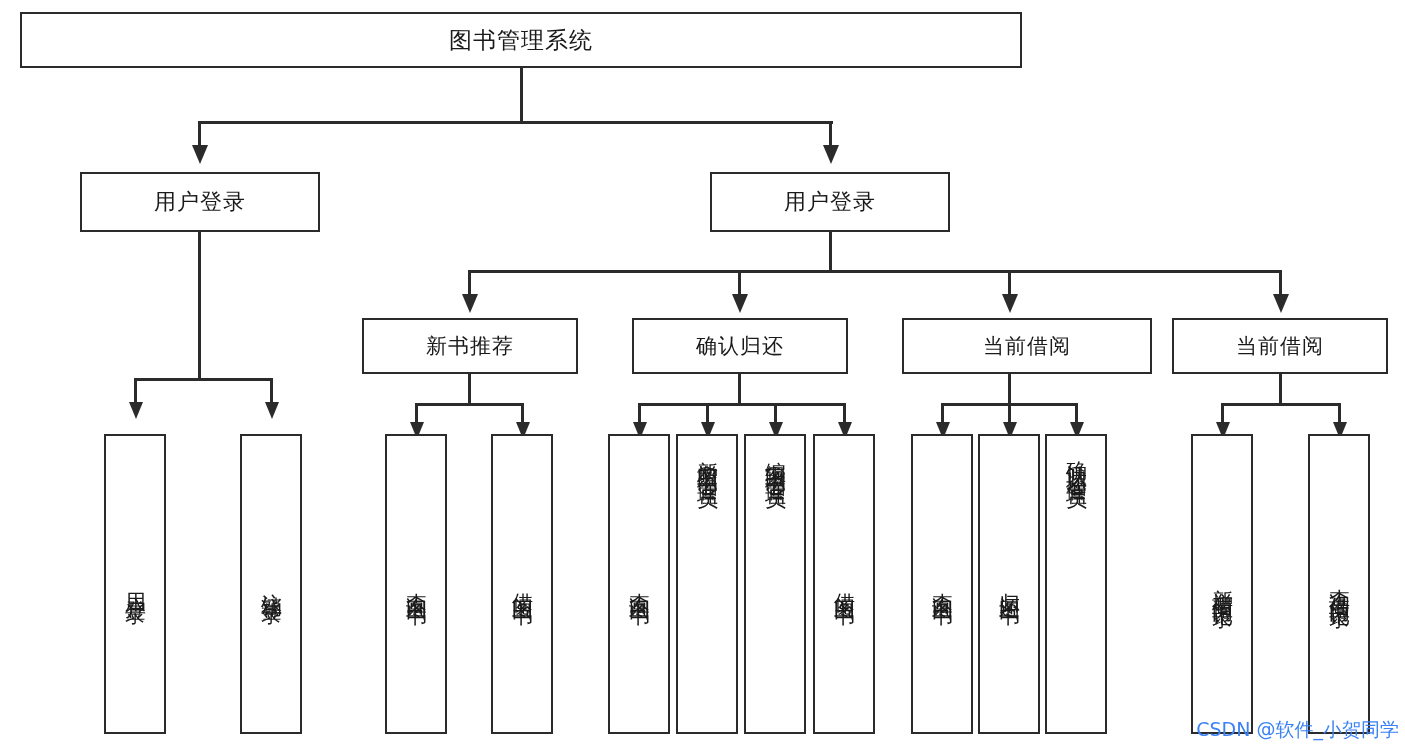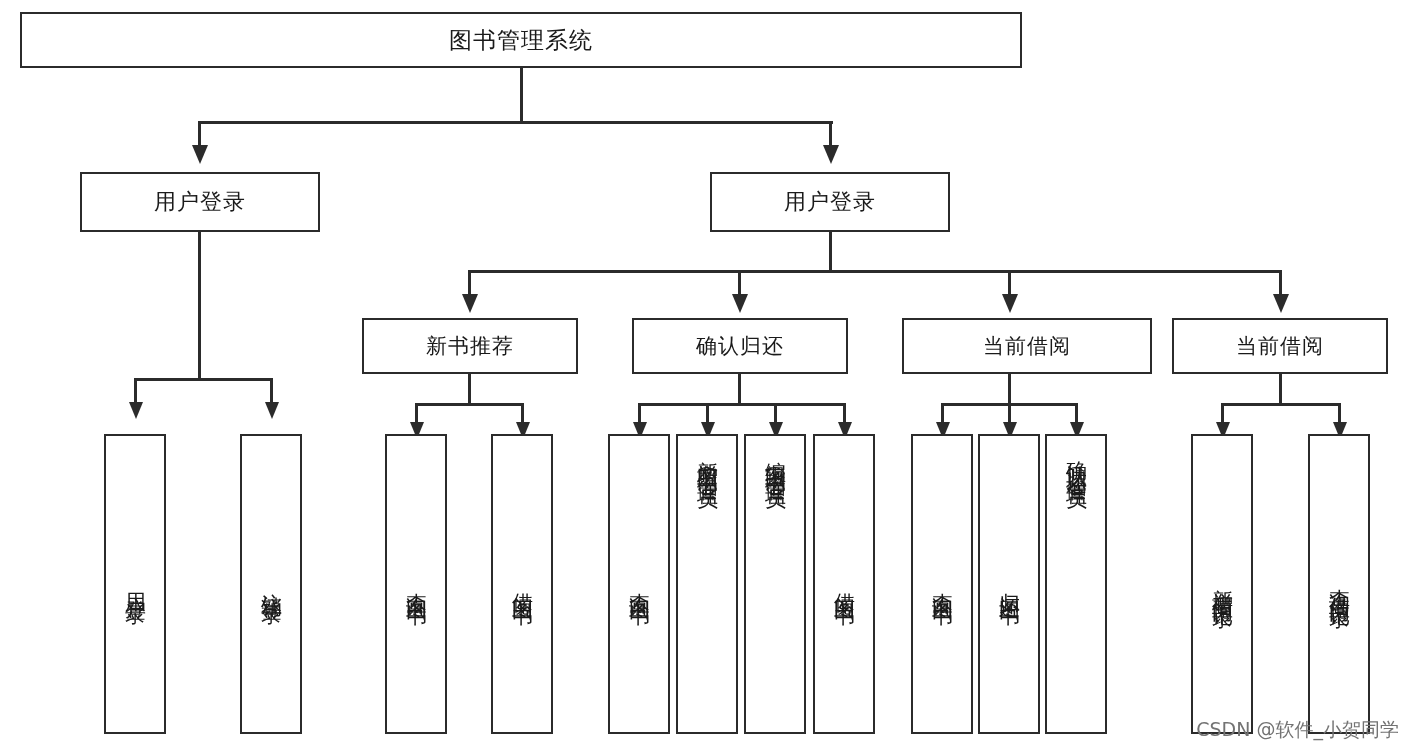--- a/index.html
+++ b/index.html
@@ -79,21 +79,21 @@
     border-left-width: 7px;
     border-right-width: 7px;
     border-top-width: 17px;
   }
   
   #watermark {
     position: absolute;
     right: 6px;
     bottom: 4px;
     font-size: 19px;
-    color: #737373;
+    color: #3b82f6;
     white-space: nowrap;
     pointer-events: none;
   }
 </style>
 </head>
 <body>
 
 <div id="canvas">
 
   <div class="node root" style="left:20px; top:12px; width:1002px; height:56px;justify-content:center;">

